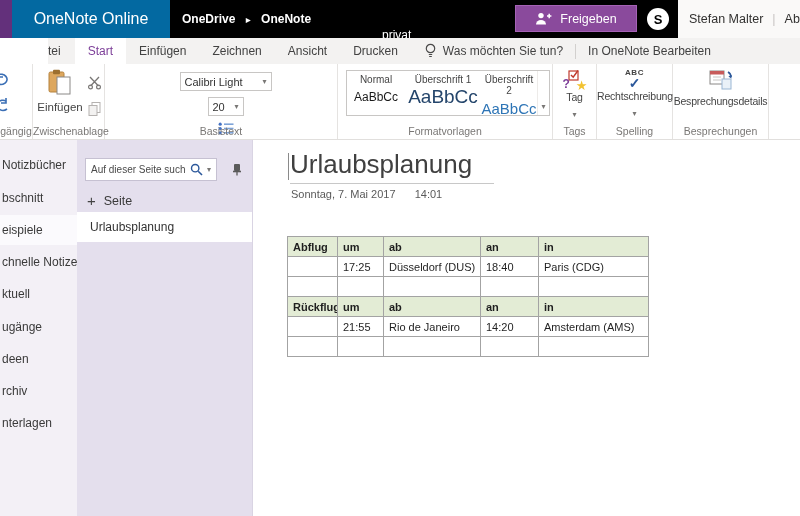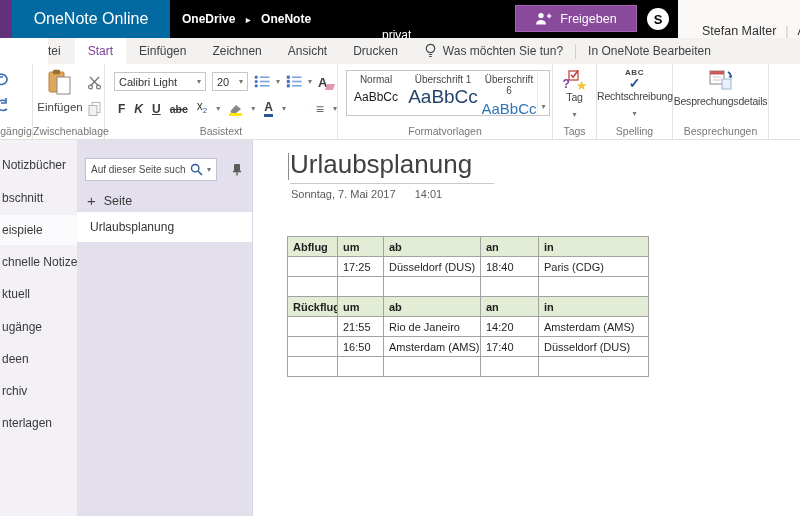--- a/index.html
+++ b/index.html
@@ -11,21 +11,21 @@
   .waffle{width:12px;background:#63307B;}
   .brand{width:158px;background:#0369a1;color:#fff;display:flex;align-items:center;justify-content:center;font-size:16px;}
   .blackbar{width:508px;background:#000;position:relative;color:#fff;}
   .breadcrumb{position:absolute;left:12px;top:0;line-height:38px;font-size:12px;font-weight:bold;}
   .breadcrumb .sep{margin:0 7px;font-size:10px;font-weight:normal;}
   .notebook{position:absolute;left:212px;top:16px;line-height:38px;font-size:12px;}
   .share-btn{position:absolute;left:345px;top:5px;width:122px;height:27px;background:#8A4A9C;border:1px solid #A562B5;
              color:#fff;font-size:12.5px;display:flex;align-items:center;justify-content:center;gap:8px;box-sizing:border-box;cursor:pointer;}
   .skype{position:absolute;left:477px;top:8px;width:22px;height:22px;border-radius:50%;background:#fff;color:#000;
          font-weight:bold;font-size:13px;display:flex;align-items:center;justify-content:center;}
-  .account{flex:1;background:#FAF9F8;display:flex;align-items:flex-end;padding-left:24px;font-size:12.5px;color:#323130;overflow:hidden;white-space:nowrap;}
+  .account{flex:1;background:#FAF9F8;display:flex;align-items:center;padding-left:11px;font-size:12.5px;color:#323130;overflow:hidden;white-space:nowrap;}
   .account .sep{color:#C8C6C4;margin:0 9px;}
 
   
   .tabrow{height:26px;background:#F3F2F1;display:flex;align-items:center;font-size:12px;color:#424242;position:relative;margin-left:48px;}
   .tab{padding:0 13px;height:26px;line-height:26px;cursor:pointer;white-space:nowrap;}
   .tab-file{padding:0 6px 0 0;}
   .tab.active{background:#fff;color:#7C3E98;}
   .tellme{display:flex;align-items:center;gap:7px;margin-left:14px;cursor:pointer;}
   .vdiv{width:1px;height:15px;background:#D2D0CE;margin:0 12px;}
   .saved{position:absolute;left:767px;top:0;line-height:26px;color:#A19F9D;font-size:11.5px;white-space:nowrap;}
@@ -38,21 +38,21 @@
   .g-undo svg{position:absolute;left:-8px;}
   .g-clip{width:72px;}
   .paste-btn{position:absolute;left:4px;top:5px;width:46px;text-align:center;cursor:pointer;}
   .paste-btn .lbl{font-size:11.5px;color:#444;margin-top:1px;}
   .mini-ico{position:absolute;left:54px;cursor:pointer;}
   .g-basic{width:233px;}
   .combo{height:19px;border:1px solid #C8C6C4;background:#fff;display:flex;align-items:center;font-size:11px;color:#333;
          padding:0 4px;box-sizing:border-box;gap:4px;cursor:pointer;}
   .caret{font-size:8px;color:#797775;line-height:1;}
   .brow{display:flex;align-items:center;}
-  .brow1{padding:8px 0 0 9px;gap:6px;}
+  .brow1{padding:8px 0 0 9px;gap:6px;flex-direction:column;}
   .brow2{padding:8px 0 0 13px;gap:9px;}
   .fmt{font-size:12px;color:#3A3A3A;cursor:pointer;line-height:14px;}
   .fontcolor{border-bottom:3px solid #2B579A;padding-bottom:0px;}
   .hl-ico{position:relative;width:14px;height:14px;cursor:pointer;}
   .hl-ico .bar{position:absolute;left:0;bottom:0;width:13px;height:3px;background:#FFE813;}
   .g-styles{width:215px;}
   .stylebox{position:absolute;left:8px;top:6px;height:44px;border:1px solid #C8C6C4;background:#fff;display:flex;align-items:stretch;}
   .stylecell{text-align:center;cursor:pointer;padding-top:3px;box-sizing:border-box;}
   .stylecell .slabel{font-size:10px;color:#444;}
   .sprev-n{font-size:12px;color:#1A1A1A;margin-top:5px;}
@@ -257,21 +257,21 @@
       <div class="stylebox">
         <div class="stylecell" style="width:58px;">
           <div class="slabel">Normal</div>
           <div class="sprev-n">AaBbCc</div>
         </div>
         <div class="stylecell" style="width:76px;">
           <div class="slabel">Überschrift 1</div>
           <div class="sprev-h1">AaBbCc</div>
         </div>
         <div class="stylecell" style="width:56px;">
-          <div class="slabel">Überschrift 6</div>
+          <div class="slabel">Überschrift 2</div>
           <div class="sprev-h2">AaBbCc</div>
         </div>
         <div class="stylecaret">
           <span class="caret">▾</span>
         </div>
       </div>
       <div class="rgroup-label">Formatvorlagen</div>
     </div>
 
     <div class="rgroup g-tags">
@@ -401,27 +401,20 @@
         </tr>
         <tr>
           <td></td>
           <td>21:55</td>
           <td>Rio de Janeiro</td>
           <td>14:20</td>
           <td>Amsterdam (AMS)</td>
         </tr>
         <tr>
           <td></td>
-          <td>16:50</td>
-          <td>Amsterdam (AMS)</td>
-          <td>17:40</td>
-          <td>Düsseldorf (DUS)</td>
-        </tr>
-        <tr>
-          <td></td>
           <td></td>
           <td></td>
           <td></td>
           <td></td>
         </tr>
       </tbody>
         </table>
     </div>
   </div>
 </div>

